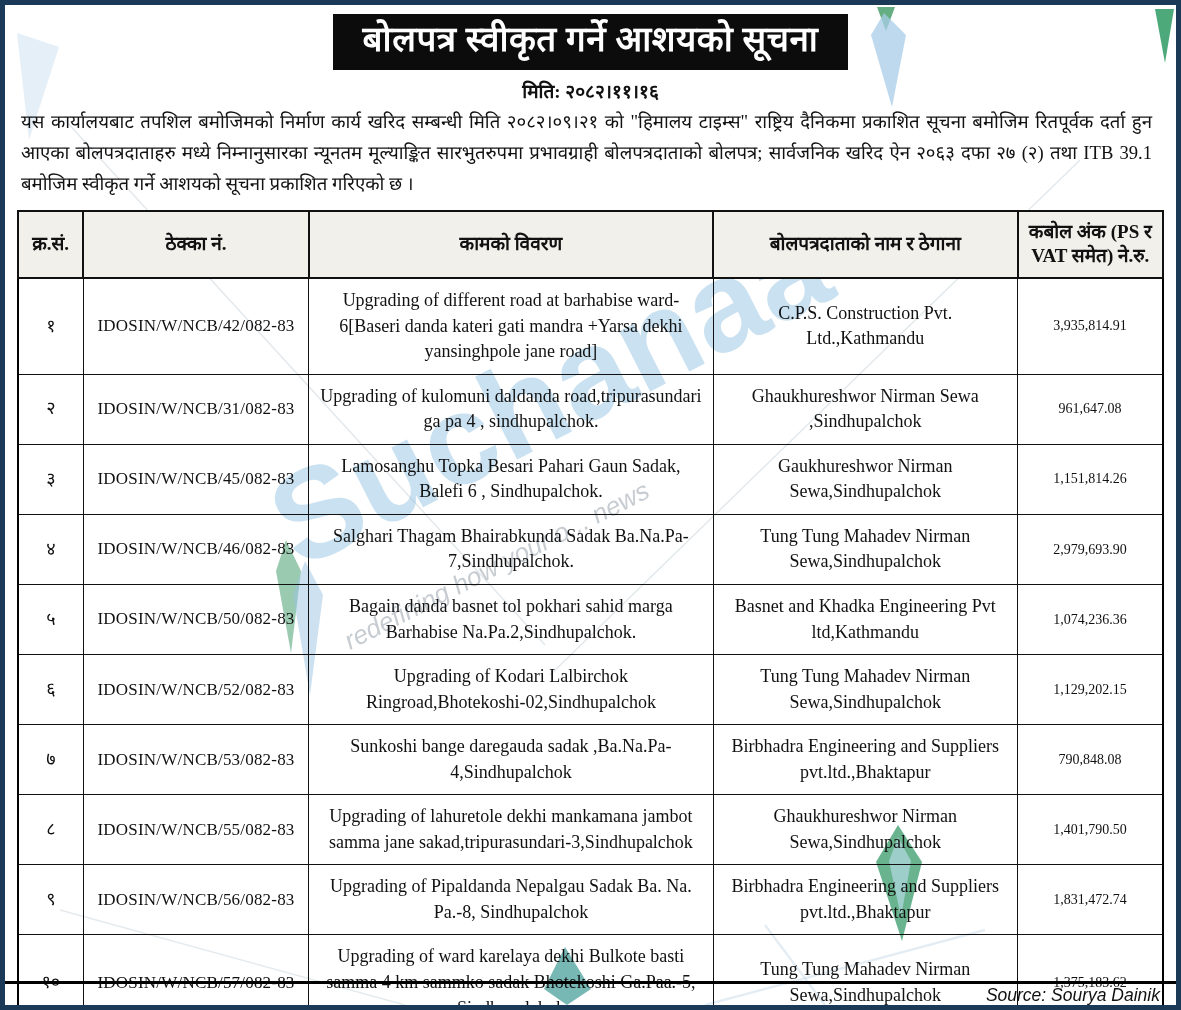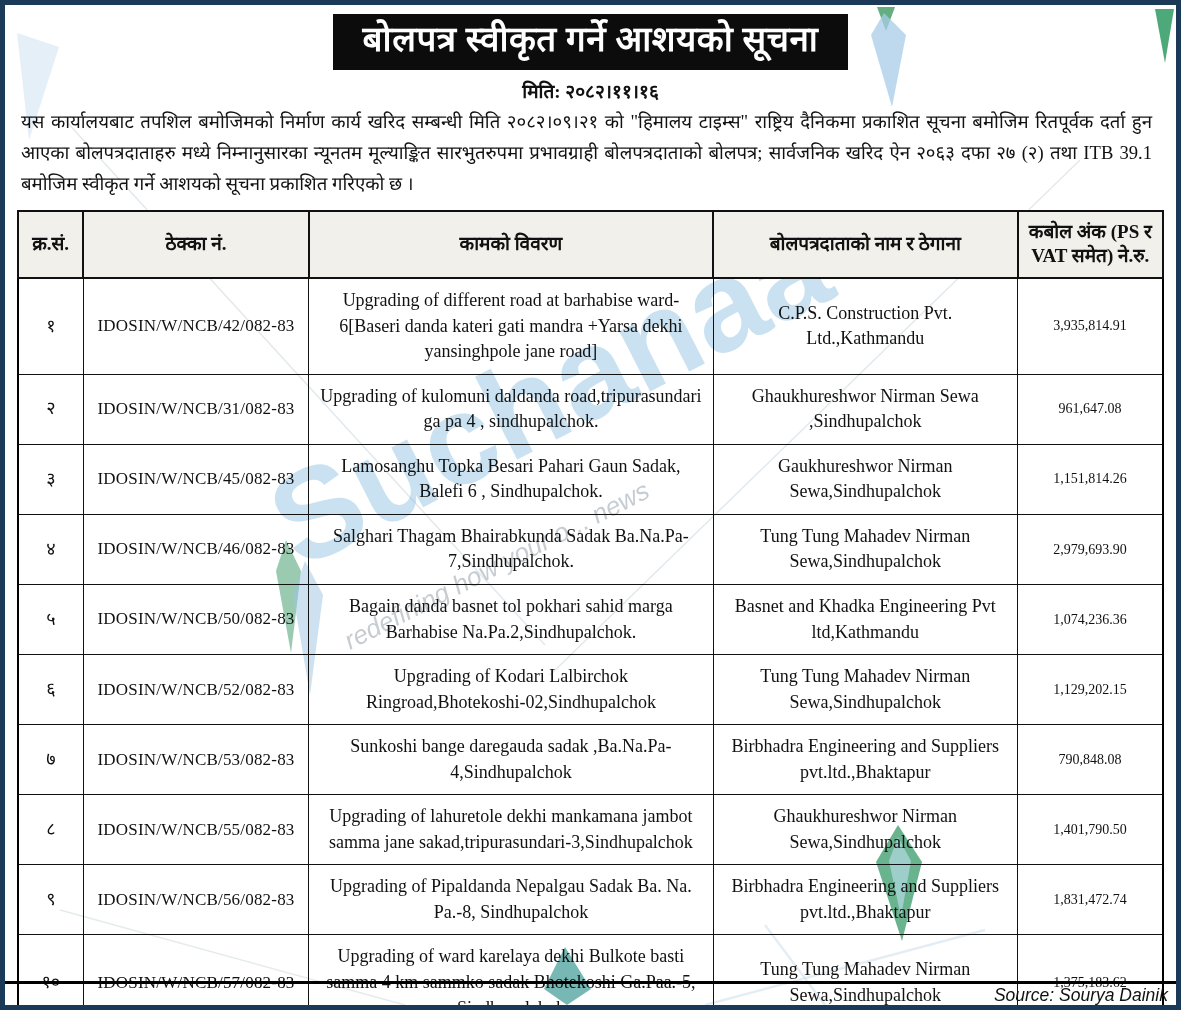--- a/index.html
+++ b/index.html
@@ -35,21 +35,21 @@
   table.tender td.c-sn{font-size:18px;}
   table.tender td.c-contract{font-size:17px;letter-spacing:.2px;}
   table.tender td.c-amount{font-size:14px;white-space:nowrap;}
   col.w-sn{width:5.7%;}
   col.w-contract{width:19.7%;}
   col.w-work{width:35.3%;}
   col.w-bidder{width:26.6%;}
   col.w-amount{width:12.7%;}
   .bottom-rule{position:absolute;left:0;right:0;bottom:21px;border-top:3px solid #000;z-index:1;}
   .source-line{
-    position:absolute;right:8px;bottom:-1px;font-style:italic;z-index:1;
+    position:absolute;right:16px;bottom:-1px;font-style:italic;z-index:1;
     font-family:"Liberation Sans", "DejaVu Sans", sans-serif;font-size:17.5px;color:#111;
   }
 </style>
 </head>
 <body>
 
 <div class="frame">
 
   <svg class="deco" viewBox="0 0 1171 1000" xmlns="http://www.w3.org/2000/svg">
 

